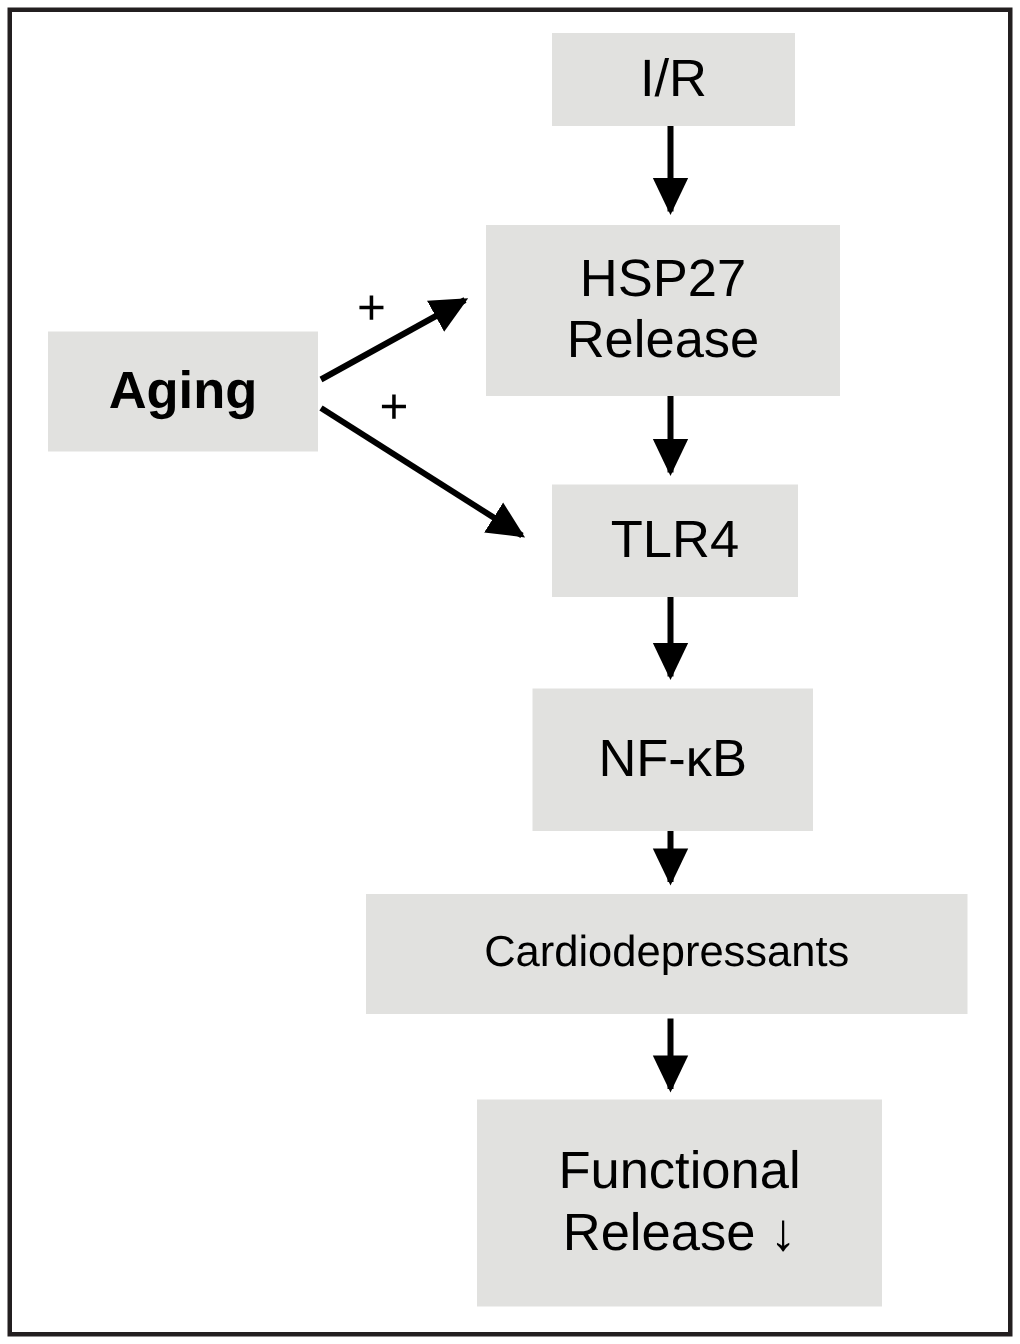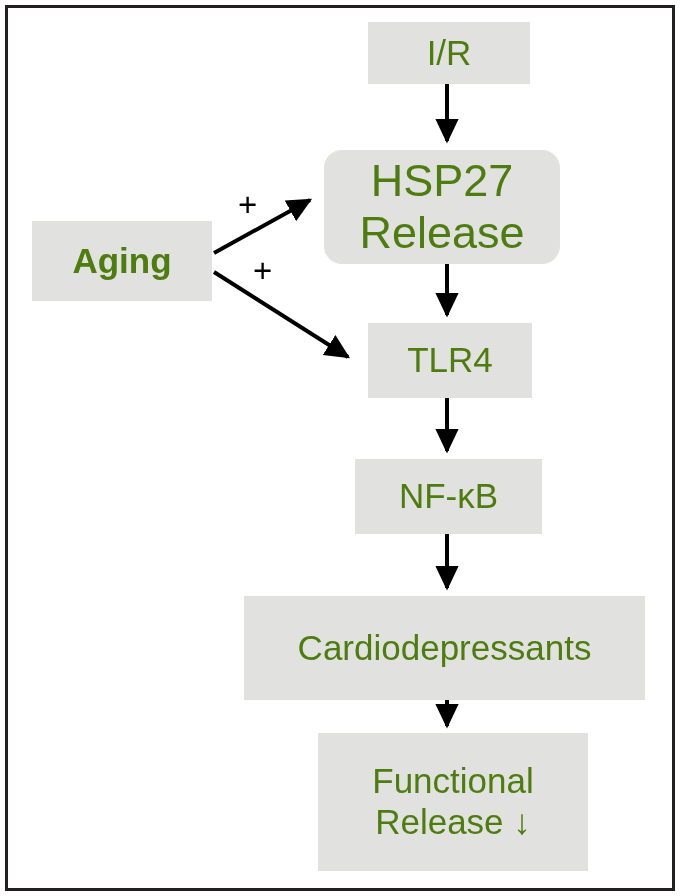--- a/index.html
+++ b/index.html
@@ -32,50 +32,49 @@
     width: 680px;
     height: 896px;
   }
   .node-box {
     position: absolute;
     background: #e1e1df;
     display: flex;
     align-items: center;
     justify-content: center;
     text-align: center;
-    color: #4d7c0f;
+    color: #000000;
     line-height: 1.16;
     box-sizing: border-box;
     white-space: pre-line;
   }
   #node-ir {
     left: 368px; top: 22px; width: 162px; height: 62px;
     font-size: 35px;
   }
   #node-hsp27 {
     left: 324px; top: 150px; width: 236px; height: 114px;
-    font-size: 45px;
-    border-radius: 18px;
+    font-size: 35px;
   }
   #node-aging {
     left: 32px; top: 221px; width: 180px; height: 80px;
     font-size: 35px;
     font-weight: bold;
   }
   #node-tlr4 {
     left: 368px; top: 323px; width: 164px; height: 75px;
     font-size: 35px;
   }
   #node-nfkb {
-    left: 355px; top: 459px; width: 187px; height: 75px;
+    left: 355px; top: 459px; width: 187px; height: 95px;
     font-size: 35px;
   }
   #node-cardiodepressants {
-    left: 244px; top: 596px; width: 401px; height: 104px;
-    font-size: 35px;
+    left: 244px; top: 596px; width: 401px; height: 80px;
+    font-size: 29px;
   }
   #node-functional-recovery {
     left: 318px; top: 733px; width: 270px; height: 138px;
     font-size: 35px;
   }
   .edge-label {
     position: absolute;
     color: #000000;
     font-size: 33px;
     line-height: 1;

